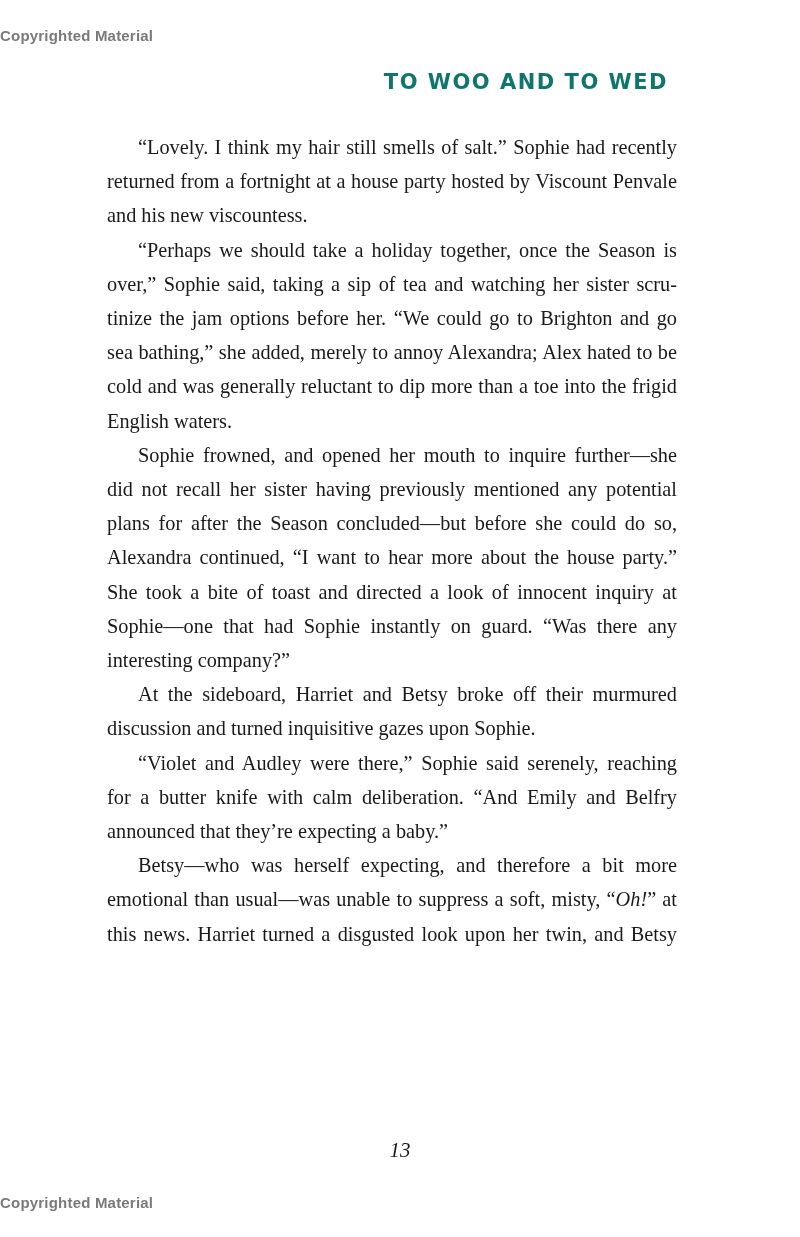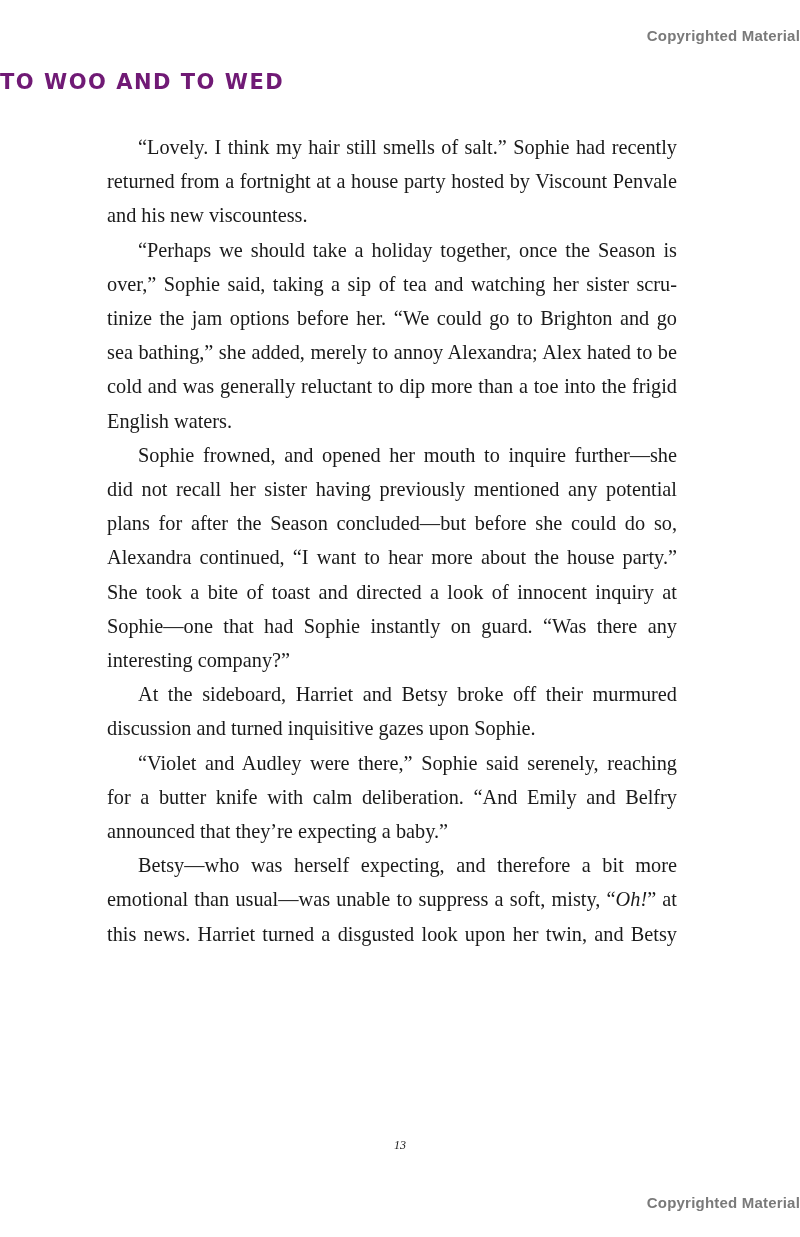--- a/index.html
+++ b/index.html
@@ -1,42 +1,42 @@
 <!DOCTYPE html>
 <html><head>
 <meta charset="utf-8">
 <style>
   html, body { margin: 0; padding: 0; background: #ffffff; }
   body { width: 800px; height: 1237px; position: relative; overflow: hidden; }
   .watermark {
-    position: absolute; left: 0; width: 800px; text-align: right;
+    position: absolute; left: 0; width: 800px; text-align: left;
     font-family: "Liberation Sans", sans-serif; font-weight: bold;
     font-size: 15px; color: #7a7a7a; letter-spacing: 0.2px;
   }
   .wm-top { top: 27px; }
   .wm-bottom { top: 1194px; }
   .running-head {
-    position: absolute; top: 70px; left: 0; width: 668px; text-align: left;
+    position: absolute; top: 70px; left: 0; width: 668px; text-align: right;
     font-family: "DejaVu Sans", sans-serif; font-weight: bold;
-    font-size: 21px; letter-spacing: 1.5px; color: #701a75;
+    font-size: 21px; letter-spacing: 1.5px; color: #0f766e;
   }
   .body-text {
     position: absolute; top: 130px; left: 107px; width: 570px;
     font-family: "Liberation Serif", serif; font-size: 20.3px;
     line-height: 34.2px; color: #1a1a1a;
   }
   .body-text p {
     margin: 0; text-indent: 31px; text-align: justify;
     hyphens: manual;
   }
   .body-text p.last { text-align-last: justify; }
   .folio {
     position: absolute; top: 1138px; left: 0; width: 800px; text-align: center;
     font-family: "Liberation Serif", serif; font-style: italic;
-    font-size: 12px; color: #1a1a1a;
+    font-size: 21px; color: #1a1a1a;
   }
 </style>
 </head>
 <body>
 
 <div class="watermark wm-top">Copyrighted Material</div>
 
 <div class="running-head">TO WOO AND TO WED</div>
 
 <div class="body-text">

